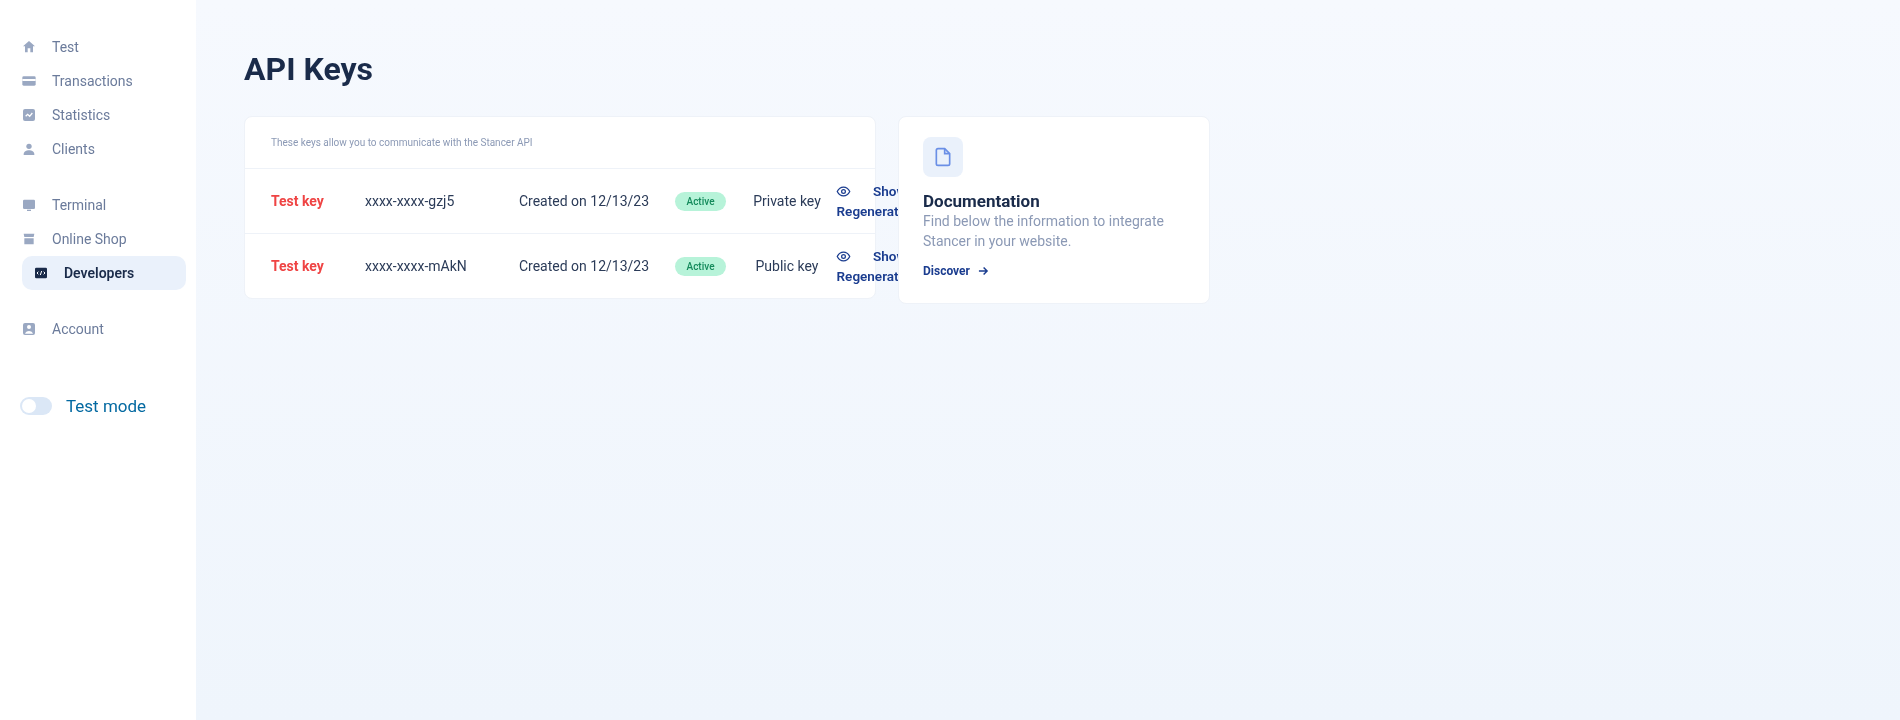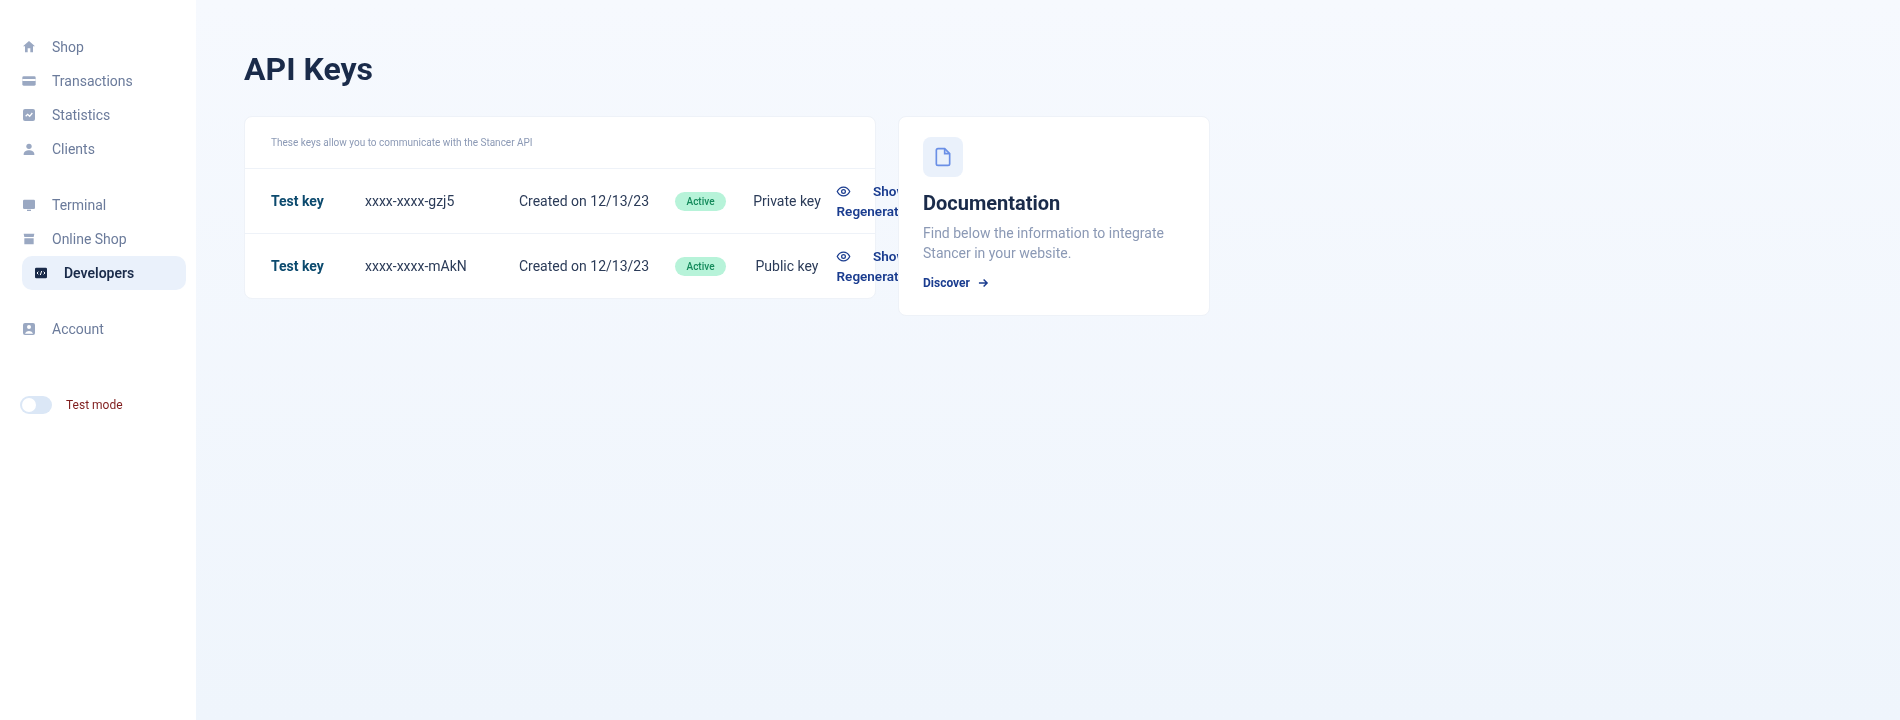--- a/index.html
+++ b/index.html
@@ -42,22 +42,22 @@
       align-items: center;
       justify-content: center;
       color: #9aa8c2;
     }
     .nav-item.active .icon { color: #1a2b4a; }
     .toggle-row {
       display: flex;
       align-items: center;
       padding: 8px 10px;
       margin-top: 20px;
-      color: #7f1d1d;
-      font-size: 12px;
+      color: #0369a1;
+      font-size: 17px;
     }
     .toggle {
       width: 32px;
       height: 18px;
       background: #dbe7f6;
       border-radius: 10px;
       position: relative;
       margin-right: 14px;
       cursor: pointer;
     }
@@ -104,21 +104,21 @@
       display: grid;
       grid-template-columns: 90px 140px 150px 75px 90px 1fr;
       align-items: center;
       padding: 14px 26px;
       border-bottom: 1px solid #eef2f8;
       font-size: 14px;
       color: #2b3b58;
       gap: 4px;
     }
     .row:last-child { border-bottom: none; }
-    .row .label { font-weight: 700; color: #0c4a6e; }
+    .row .label { font-weight: 700; color: #ef4444; }
     .row .created { text-align: center; }
     .badge {
       background: #b7f3d9;
       color: #148a5b;
       font-size: 10px;
       font-weight: 500;
       padding: 4px 12px;
       border-radius: 12px;
       display: inline-block;
       justify-self: center;
@@ -149,21 +149,21 @@
       width: 40px;
       height: 40px;
       background: #eaf1fb;
       border-radius: 8px;
       display: inline-flex;
       align-items: center;
       justify-content: center;
       margin-bottom: 14px;
     }
     .doc-icon-wrap svg { color: #6a8fe6; }
-    .doc-title { font-size: 20px; font-weight: 700; color: #1a2b4a; margin-bottom: 8px; }
+    .doc-title { font-size: 17px; font-weight: 700; color: #1a2b4a; margin-bottom: 0; }
     .doc-desc { font-size: 14px; color: #8b99b5; line-height: 1.45; margin-bottom: 8px; }
     .doc-link {
       color: #1a3c8f;
       font-weight: 700;
       font-size: 12px;
       display: inline-flex;
       align-items: center;
       gap: 6px;
       cursor: pointer;
     }
@@ -176,21 +176,21 @@
 
   <aside class="sidebar">
 
     <div class="nav-group">
       <div class="nav-item">
         <span class="icon">
           <svg width="16" height="16" viewBox="0 0 24 24" fill="currentColor">
               <path d="M12 3l9 8h-3v9h-4v-6H10v6H6v-9H3l9-8z"></path>
             </svg>
         </span>
-        <span>Shop</span>
+        <span>Test</span>
       </div>
       <div class="nav-item">
         <span class="icon">
           <svg width="16" height="16" viewBox="0 0 24 24" fill="currentColor">
               <rect x="2" y="5" width="20" height="14" rx="2"></rect>
               <rect x="2" y="9" width="20" height="3" fill="#fff"></rect>
             </svg>
         </span>
         <span>Transactions</span>
       </div>

